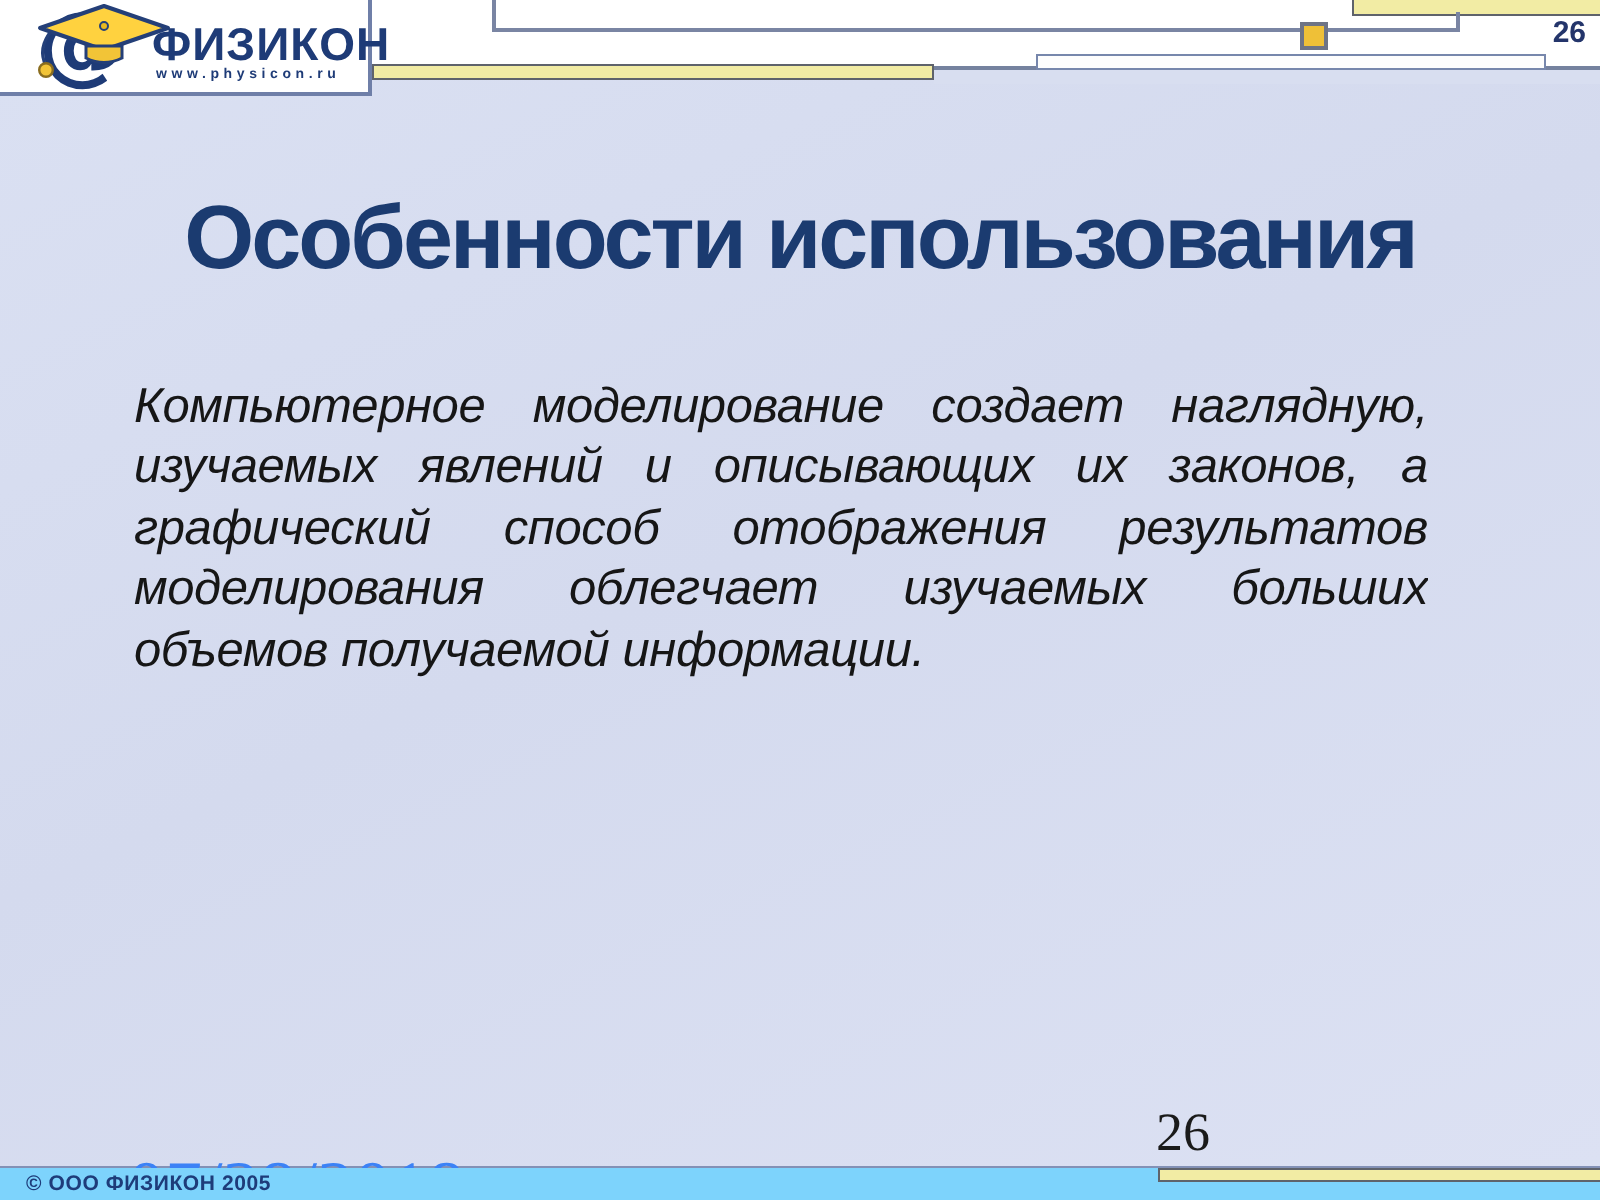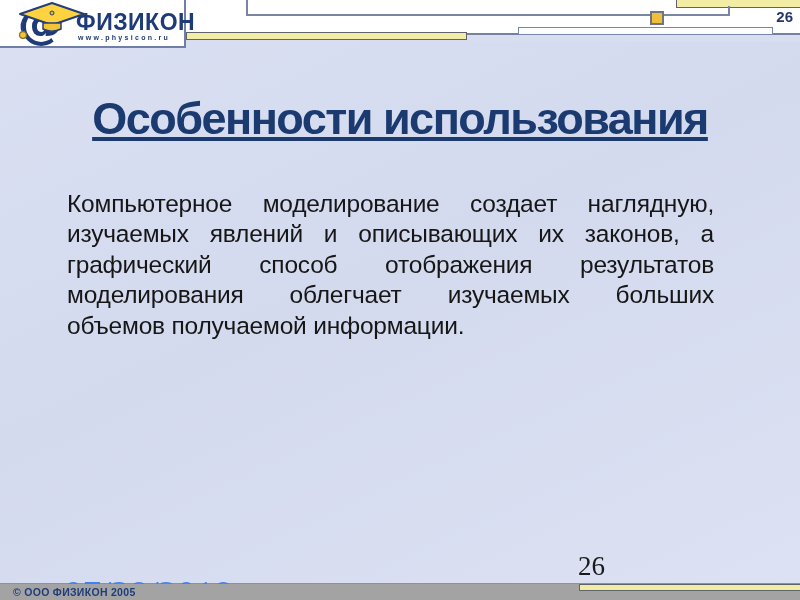--- a/index.html
+++ b/index.html
@@ -53,40 +53,41 @@
     color:#1e3b77;letter-spacing:0.5px;white-space:nowrap;
   }
   .logo-url{
     position:absolute;left:78px;top:34px;font-size:7px;font-weight:bold;
     color:#1e3b77;letter-spacing:2.3px;white-space:nowrap;
   }
   
   .title{
     position:absolute;left:0;top:93px;width:800px;margin:0;
     text-align:center;font-size:45px;font-weight:bold;letter-spacing:-1.5px;
-    color:#1b3b70;line-height:52px;text-decoration:underline;
+    color:#1b3b70;line-height:52px;
   }
   .body-text{position:absolute;left:67px;top:190px;width:647px;}
   .tline{
     height:30.4px;overflow:hidden;font-size:24.5px;color:#161616;
     text-align:justify;text-align-last:justify;white-space:nowrap;
     letter-spacing:-0.2px;
+    font-style:italic;
   }
   .tline.last{text-align:center;text-align-last:left;}
   .date{
     position:absolute;left:64px;top:549px;font-family:"Liberation Serif",serif;
     font-size:37px;color:#3b82f6;margin-top:24px;
   }
   .page-bottom{
     position:absolute;left:578px;top:551px;font-family:"Liberation Serif",serif;
     font-size:27px;color:#1a1a1a;
   }
   
   .footer-strip{
-    position:absolute;left:0;top:584px;width:800px;height:16px;background:#a3a3a3;
+    position:absolute;left:0;top:584px;width:800px;height:16px;background:#7dd3fc;
   }
   .footer-copy{
     position:absolute;left:13px;top:2px;font-size:10.5px;font-weight:bold;
     color:#1e3c7a;letter-spacing:0.3px;white-space:nowrap;
   }
 </style>
 </head>
 <body>
 
 <div class="slide">

